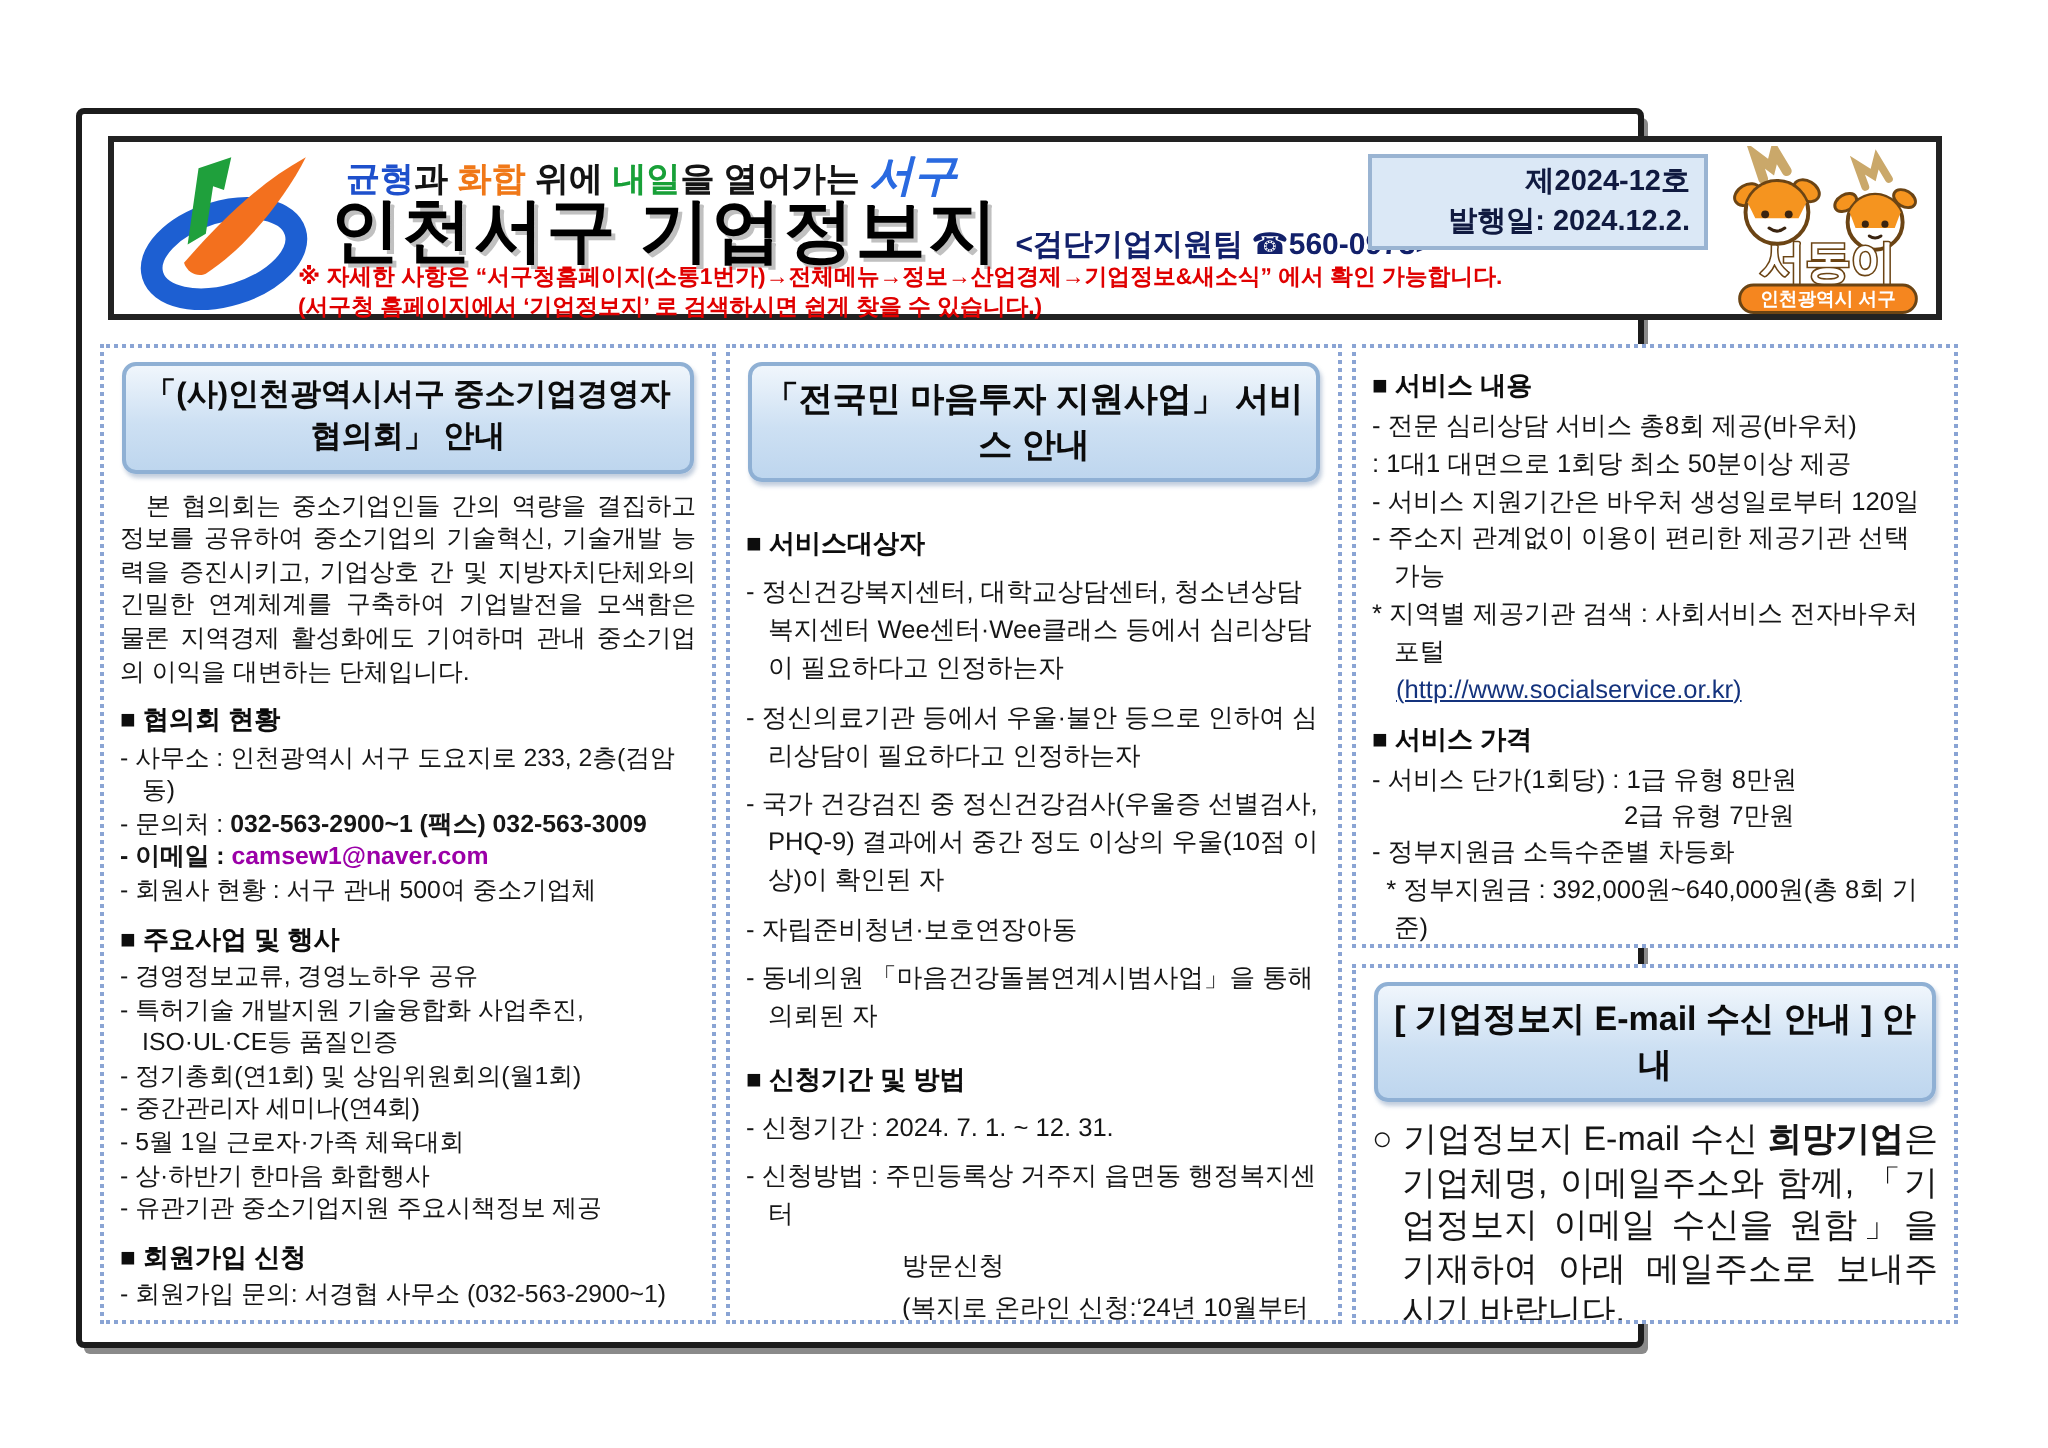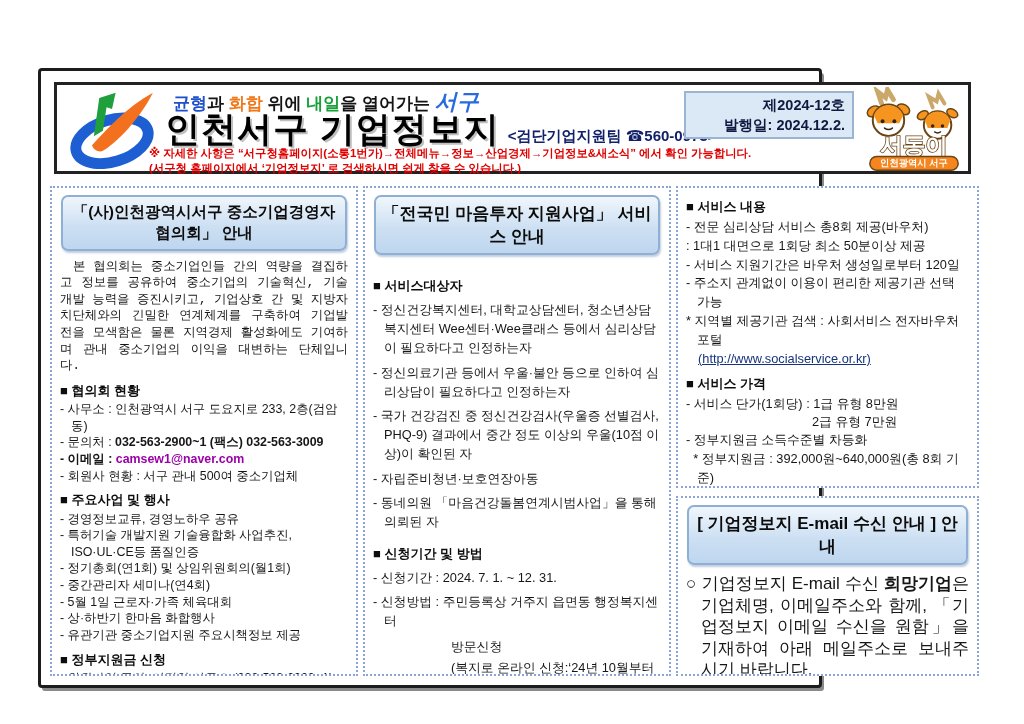--- a/index.html
+++ b/index.html
@@ -1,19 +1,19 @@
 <!DOCTYPE html>
 <html><head>
 <meta charset="utf-8">
 <style>
   html,body{margin:0;padding:0;background:#ffffff;}
   *{box-sizing:border-box;font-family:"Liberation Sans","DejaVu Sans",sans-serif;}
   .page{position:relative;width:1024px;height:724px;background:#fff;overflow:hidden;}
   .outer{position:absolute;left:38px;top:54px;width:784px;height:620px;background:#fff;
-         border:3px solid #1c1c1c;border-radius:4px;box-shadow:3px 4px 0 -1px #8a8a8a;margin-top:14px;}
+         border:3px solid #1c1c1c;border-radius:4px;box-shadow:3px 4px 0 -1px #8a8a8a;}
   
   .hdr{position:absolute;left:13px;top:11px;width:917px;height:92px;border:3px solid #222;background:#fff;}
   .logo{position:absolute;left:7px;top:4px;width:96px;height:80px;}
   .slogan{position:absolute;left:116px;top:2px;width:560px;font-size:17px;font-weight:900;white-space:nowrap;}
   .slogan .bl{color:#1e50cc;} .slogan .or{color:#f07818;} .slogan .gr{color:#18a038;} .slogan .bk{color:#141414;}
   .slogan .sg{color:#2a6ae0;font-size:22px;font-style:italic;}
   .titlerow{position:absolute;left:108px;top:21px;white-space:nowrap;}
   .main-title{font-size:35px;font-weight:900;color:#000;letter-spacing:1px;text-shadow:2px 2px 0 #c0c0c0;}
   .team{font-size:15px;font-weight:800;color:#12206a;margin-left:8px;}
   .notice{position:absolute;left:92px;top:61px;width:650px;color:#e00000;font-weight:700;font-size:11.4px;line-height:1.28;}
@@ -24,21 +24,21 @@
   .col{position:absolute;border:2px dotted #8aa4d4;background:#fff;padding:6px 8px;overflow:hidden;}
   .col1{left:9px;top:115px;width:308px;height:490px;}
   .col2{left:322px;top:115px;width:308px;height:490px;}
   .col3a{left:635px;top:115px;width:303px;height:302px;}
   .col3b{left:635px;top:425px;width:303px;height:180px;}
   .box-title{margin:1px 1px 8px;background:linear-gradient(180deg,#f0f6fc 0%,#cde0f3 55%,#bed6ee 100%);
              border:2px solid #8fb0d4;border-radius:7px;text-align:center;font-weight:800;color:#0c0c0c;
              padding:5px 2px;box-shadow:1px 2px 2px rgba(100,130,170,.4);}
   .t16{font-size:15.5px;} .t17{font-size:17px;}
   .body1{font-size:12.4px;color:#161616;line-height:1.34;}
-  .intro{text-align:justify;text-indent:13px;margin:4px 0 6px;font-family:Liberation Mono, monospace;}
+  .intro{text-align:justify;text-indent:13px;margin:4px 0 6px;}
   .sec-head{font-weight:800;font-size:13px;margin:7px 0 2px;color:#0d0d0d;}
   .ln{padding-left:11px;text-indent:-11px;}
   .b{font-weight:800;} .purple{color:#9b00a8;font-weight:800;}
   .body2{font-size:12.8px;color:#161616;}
   .col2 .ln{line-height:1.5;margin:5px 0;}
   .col2 .sec-head{margin-top:14px;}
   .apl{line-height:1.7;}
   .ind1{margin-left:78px;} .ind2{margin-left:78px;}
   .col3a .ln{line-height:1.47;}
   .pre{white-space:pre-wrap;}
@@ -118,21 +118,21 @@
 
       <div class="sec-head">■ 주요사업 및 행사</div>
       <div class="ln">- 경영정보교류, 경영노하우 공유</div>
       <div class="ln">- 특허기술 개발지원 기술융합화 사업추진, ISO·UL·CE등 품질인증</div>
       <div class="ln">- 정기총회(연1회) 및 상임위원회의(월1회)</div>
       <div class="ln">- 중간관리자 세미나(연4회)</div>
       <div class="ln">- 5월 1일 근로자·가족 체육대회</div>
       <div class="ln">- 상·하반기 한마음 화합행사</div>
       <div class="ln">- 유관기관 중소기업지원 주요시책정보 제공</div>
 
-      <div class="sec-head">■ 정부지원금 신청</div>
+      <div class="sec-head">■ 회원가입 신청</div>
       <div class="ln">- 회원가입 문의: 서경협 사무소 (032-563-2900~1)</div>
 
     </section>
 
     <section class="col col2 body2">
       <div class="box-title t17">「전국민 마음투자 지원사업」  서비스 안내</div>
 
       <div class="sec-head" style="margin-top:22px;">■ 서비스대상자</div>
       <div class="ln">- 정신건강복지센터, 대학교상담센터, 청소년상담복지센터 Wee센터·Wee클래스 등에서 심리상담이 필요하다고 인정하는자</div>
       <div class="ln">- 정신의료기관 등에서 우울·불안 등으로 인하여 심리상담이 필요하다고 인정하는자</div>

